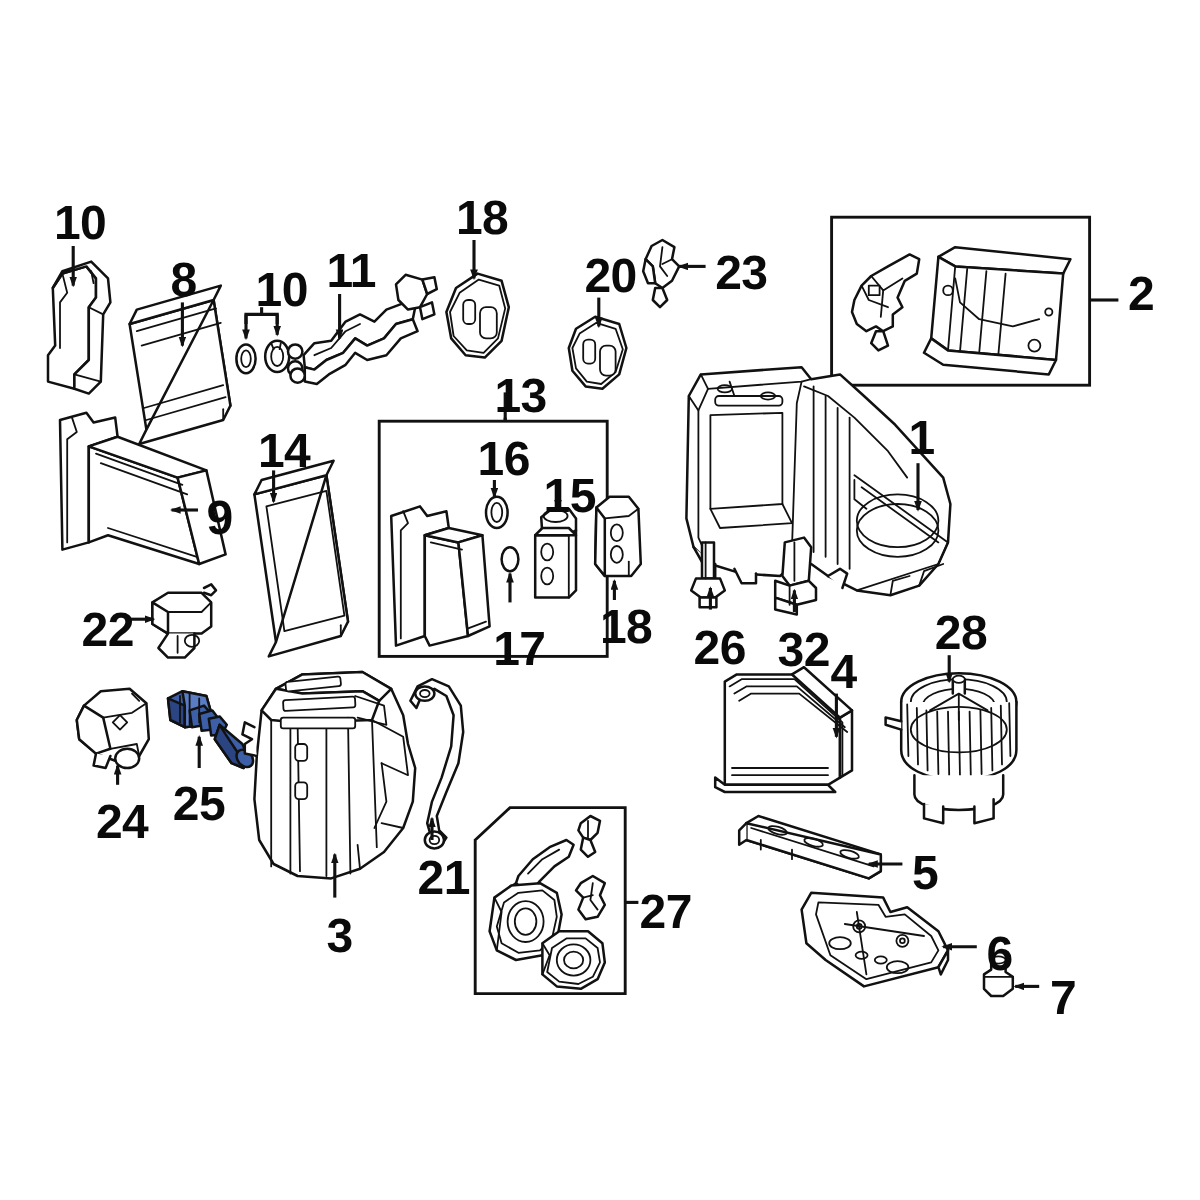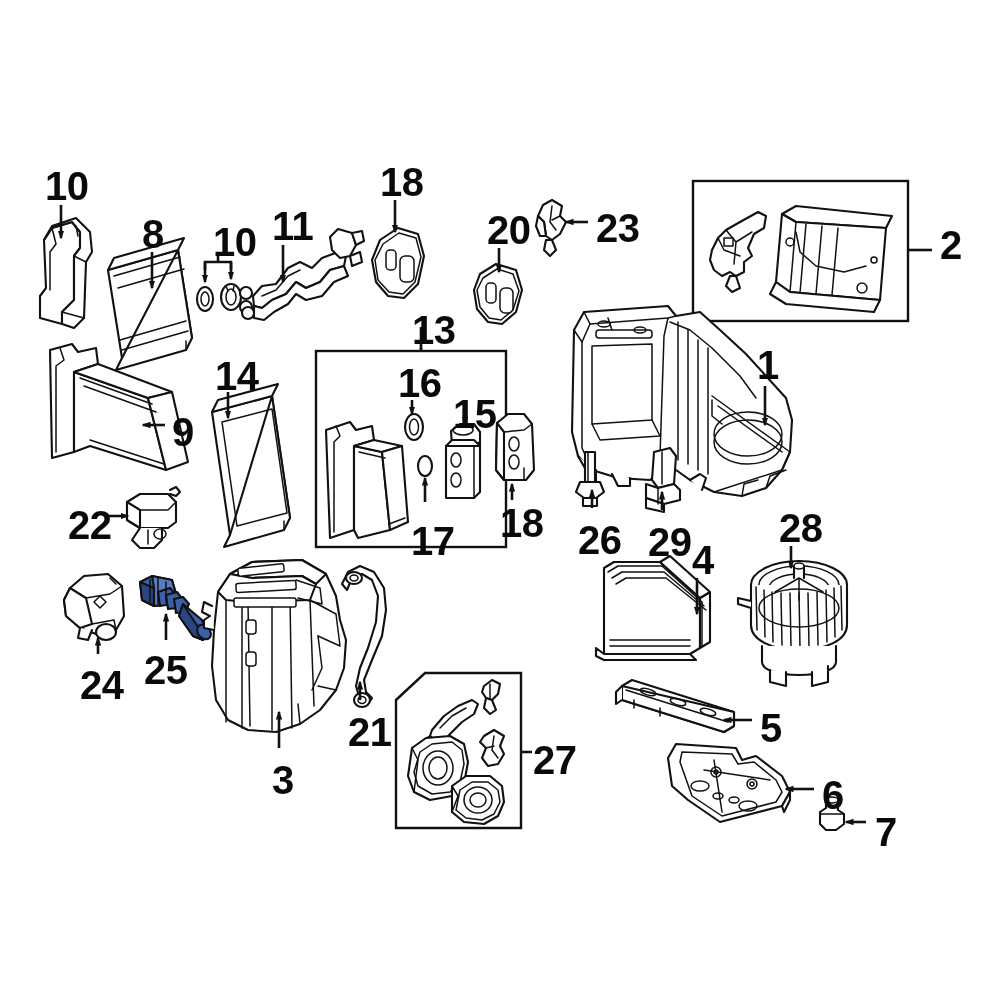--- a/index.html
+++ b/index.html
@@ -485,15 +485,15 @@
   <div class="callout-label" style="left:380px; top:162px;">18</div>
   <div class="callout-label" style="left:487px; top:210px;">20</div>
   <div class="callout-label" style="left:348px; top:712px;">21</div>
   <div class="callout-label" style="left:68px;  top:505px;">22</div>
   <div class="callout-label" style="left:596px; top:208px;">23</div>
   <div class="callout-label" style="left:80px;  top:665px;">24</div>
   <div class="callout-label hl" style="left:144px; top:650px;">25</div>
   <div class="callout-label" style="left:578px; top:520px;">26</div>
   <div class="callout-label" style="left:533px; top:740px;">27</div>
   <div class="callout-label" style="left:779px; top:508px;">28</div>
-  <div class="callout-label" style="left:648px; top:522px;">29</div>
+  <div class="callout-label" style="left:648px; top:522px;">32</div>
 
 </div>
 
 </body></html>

